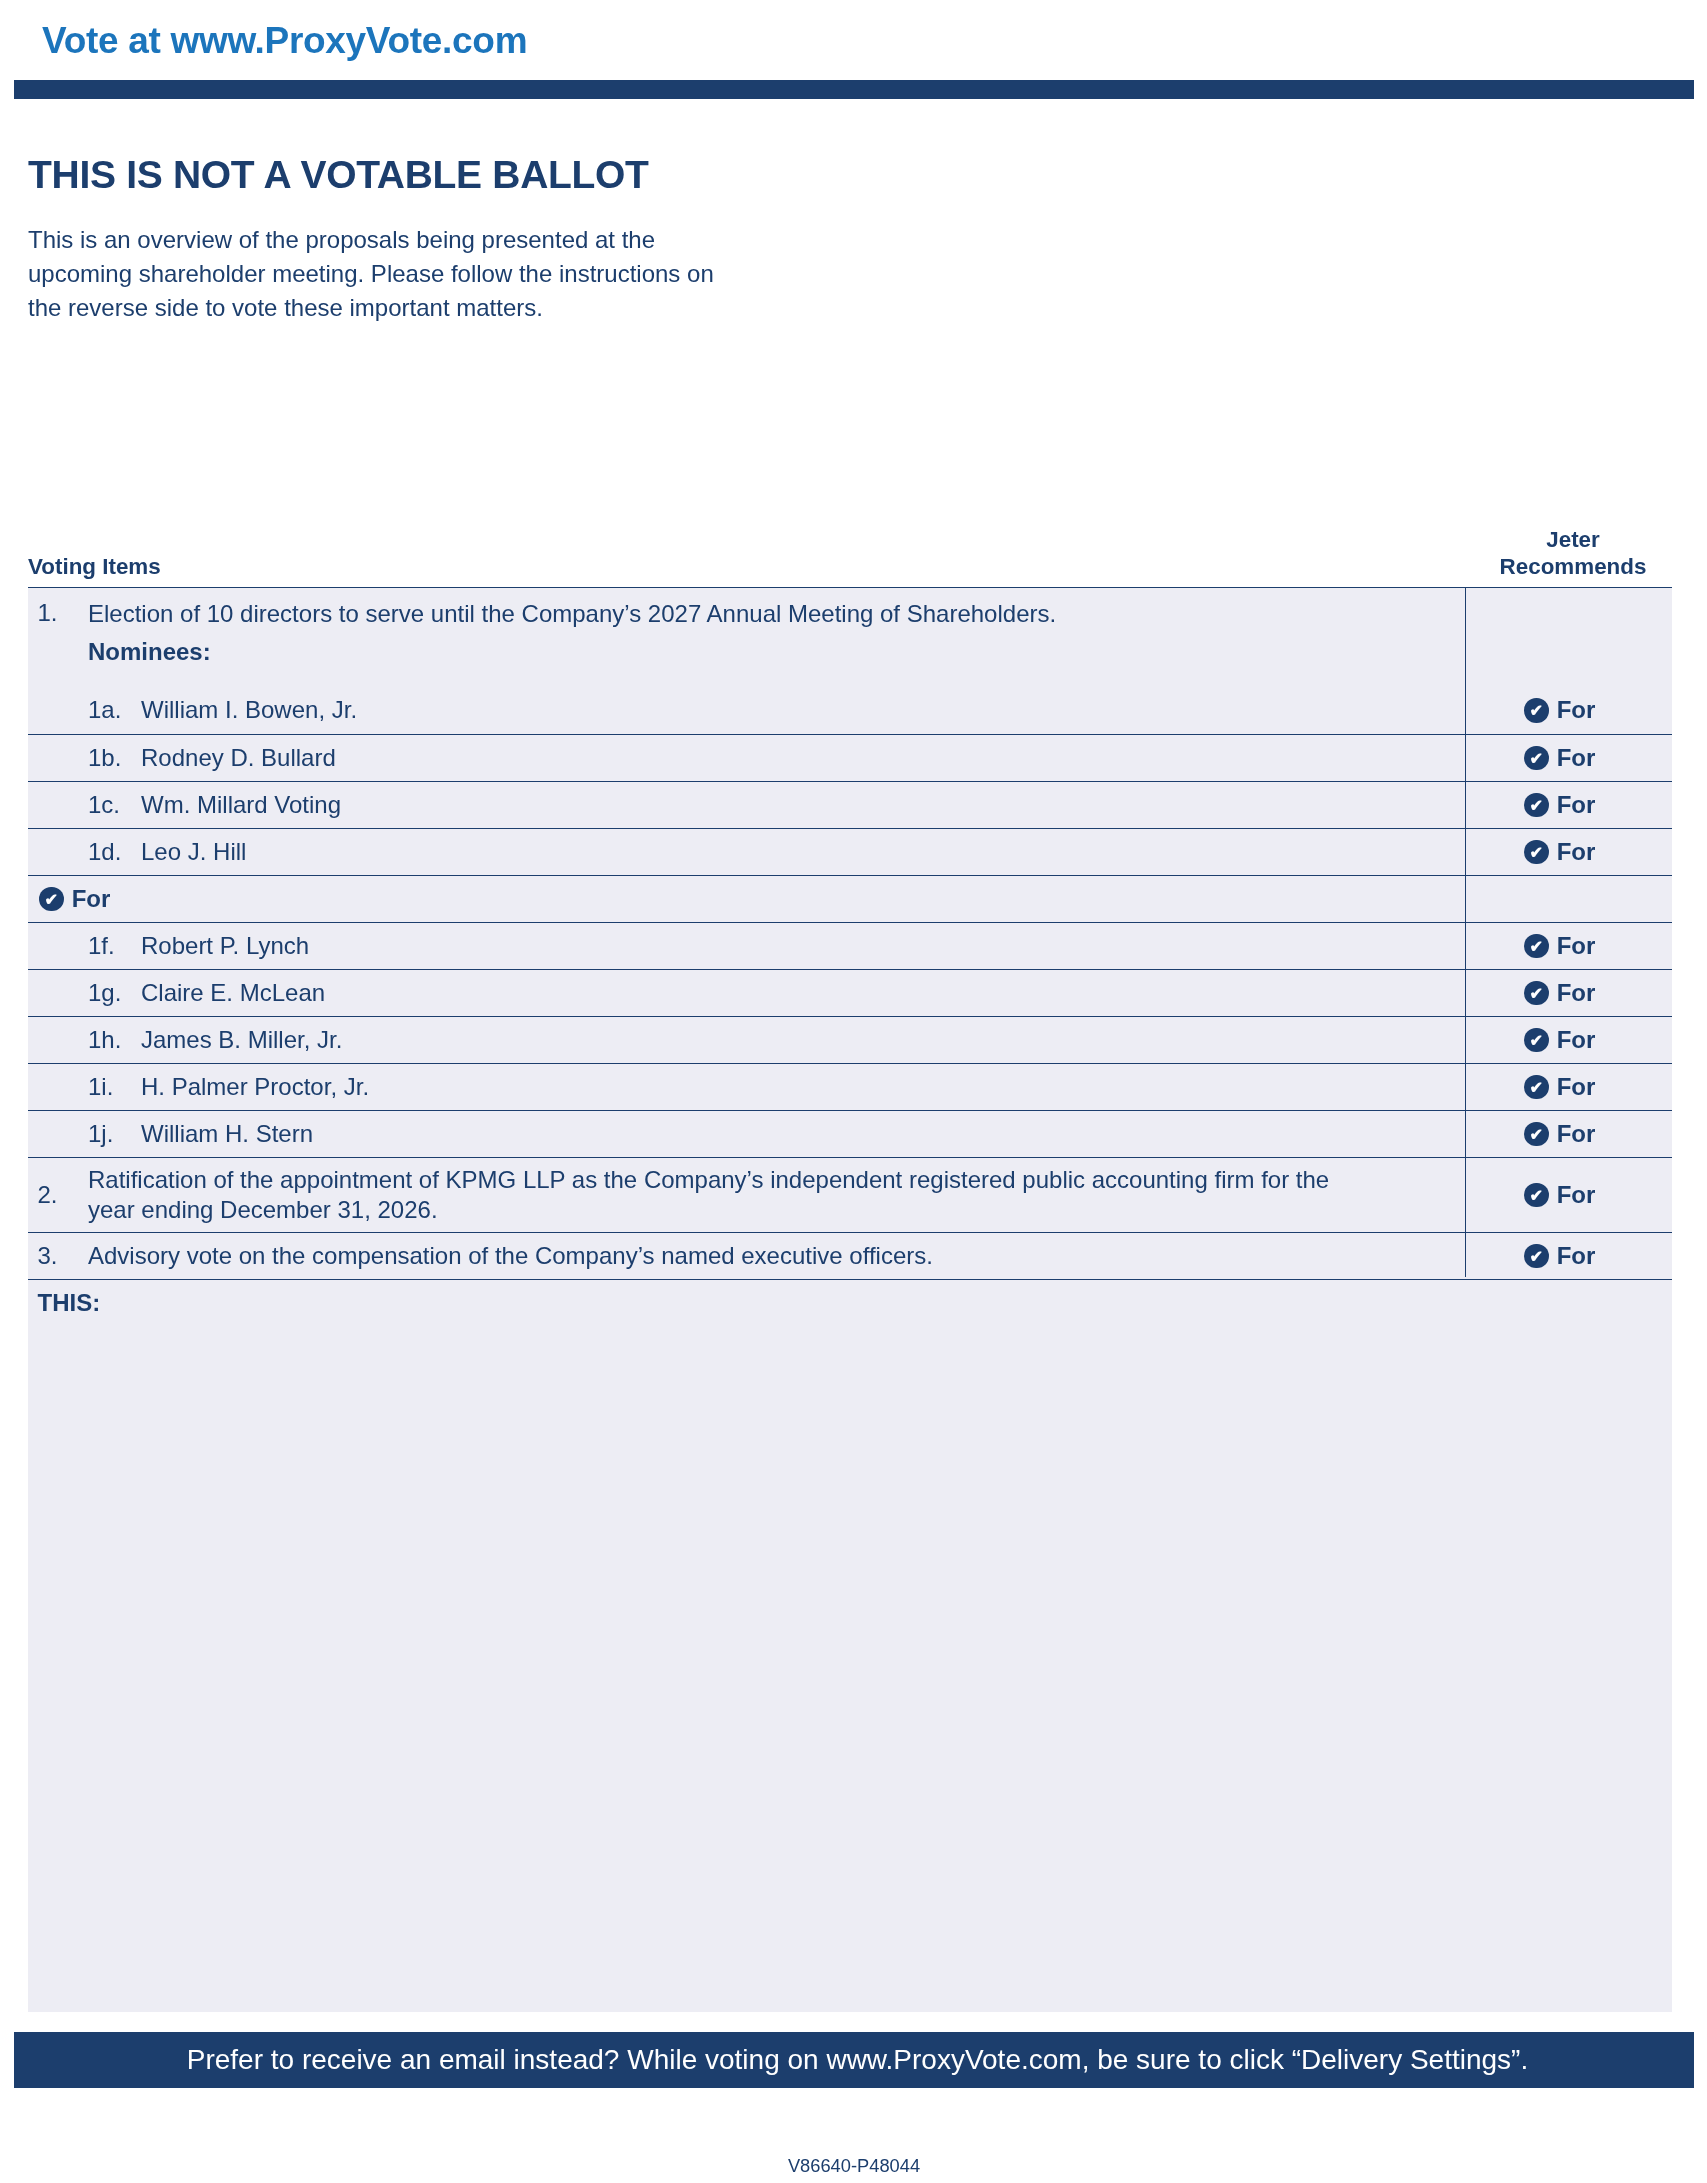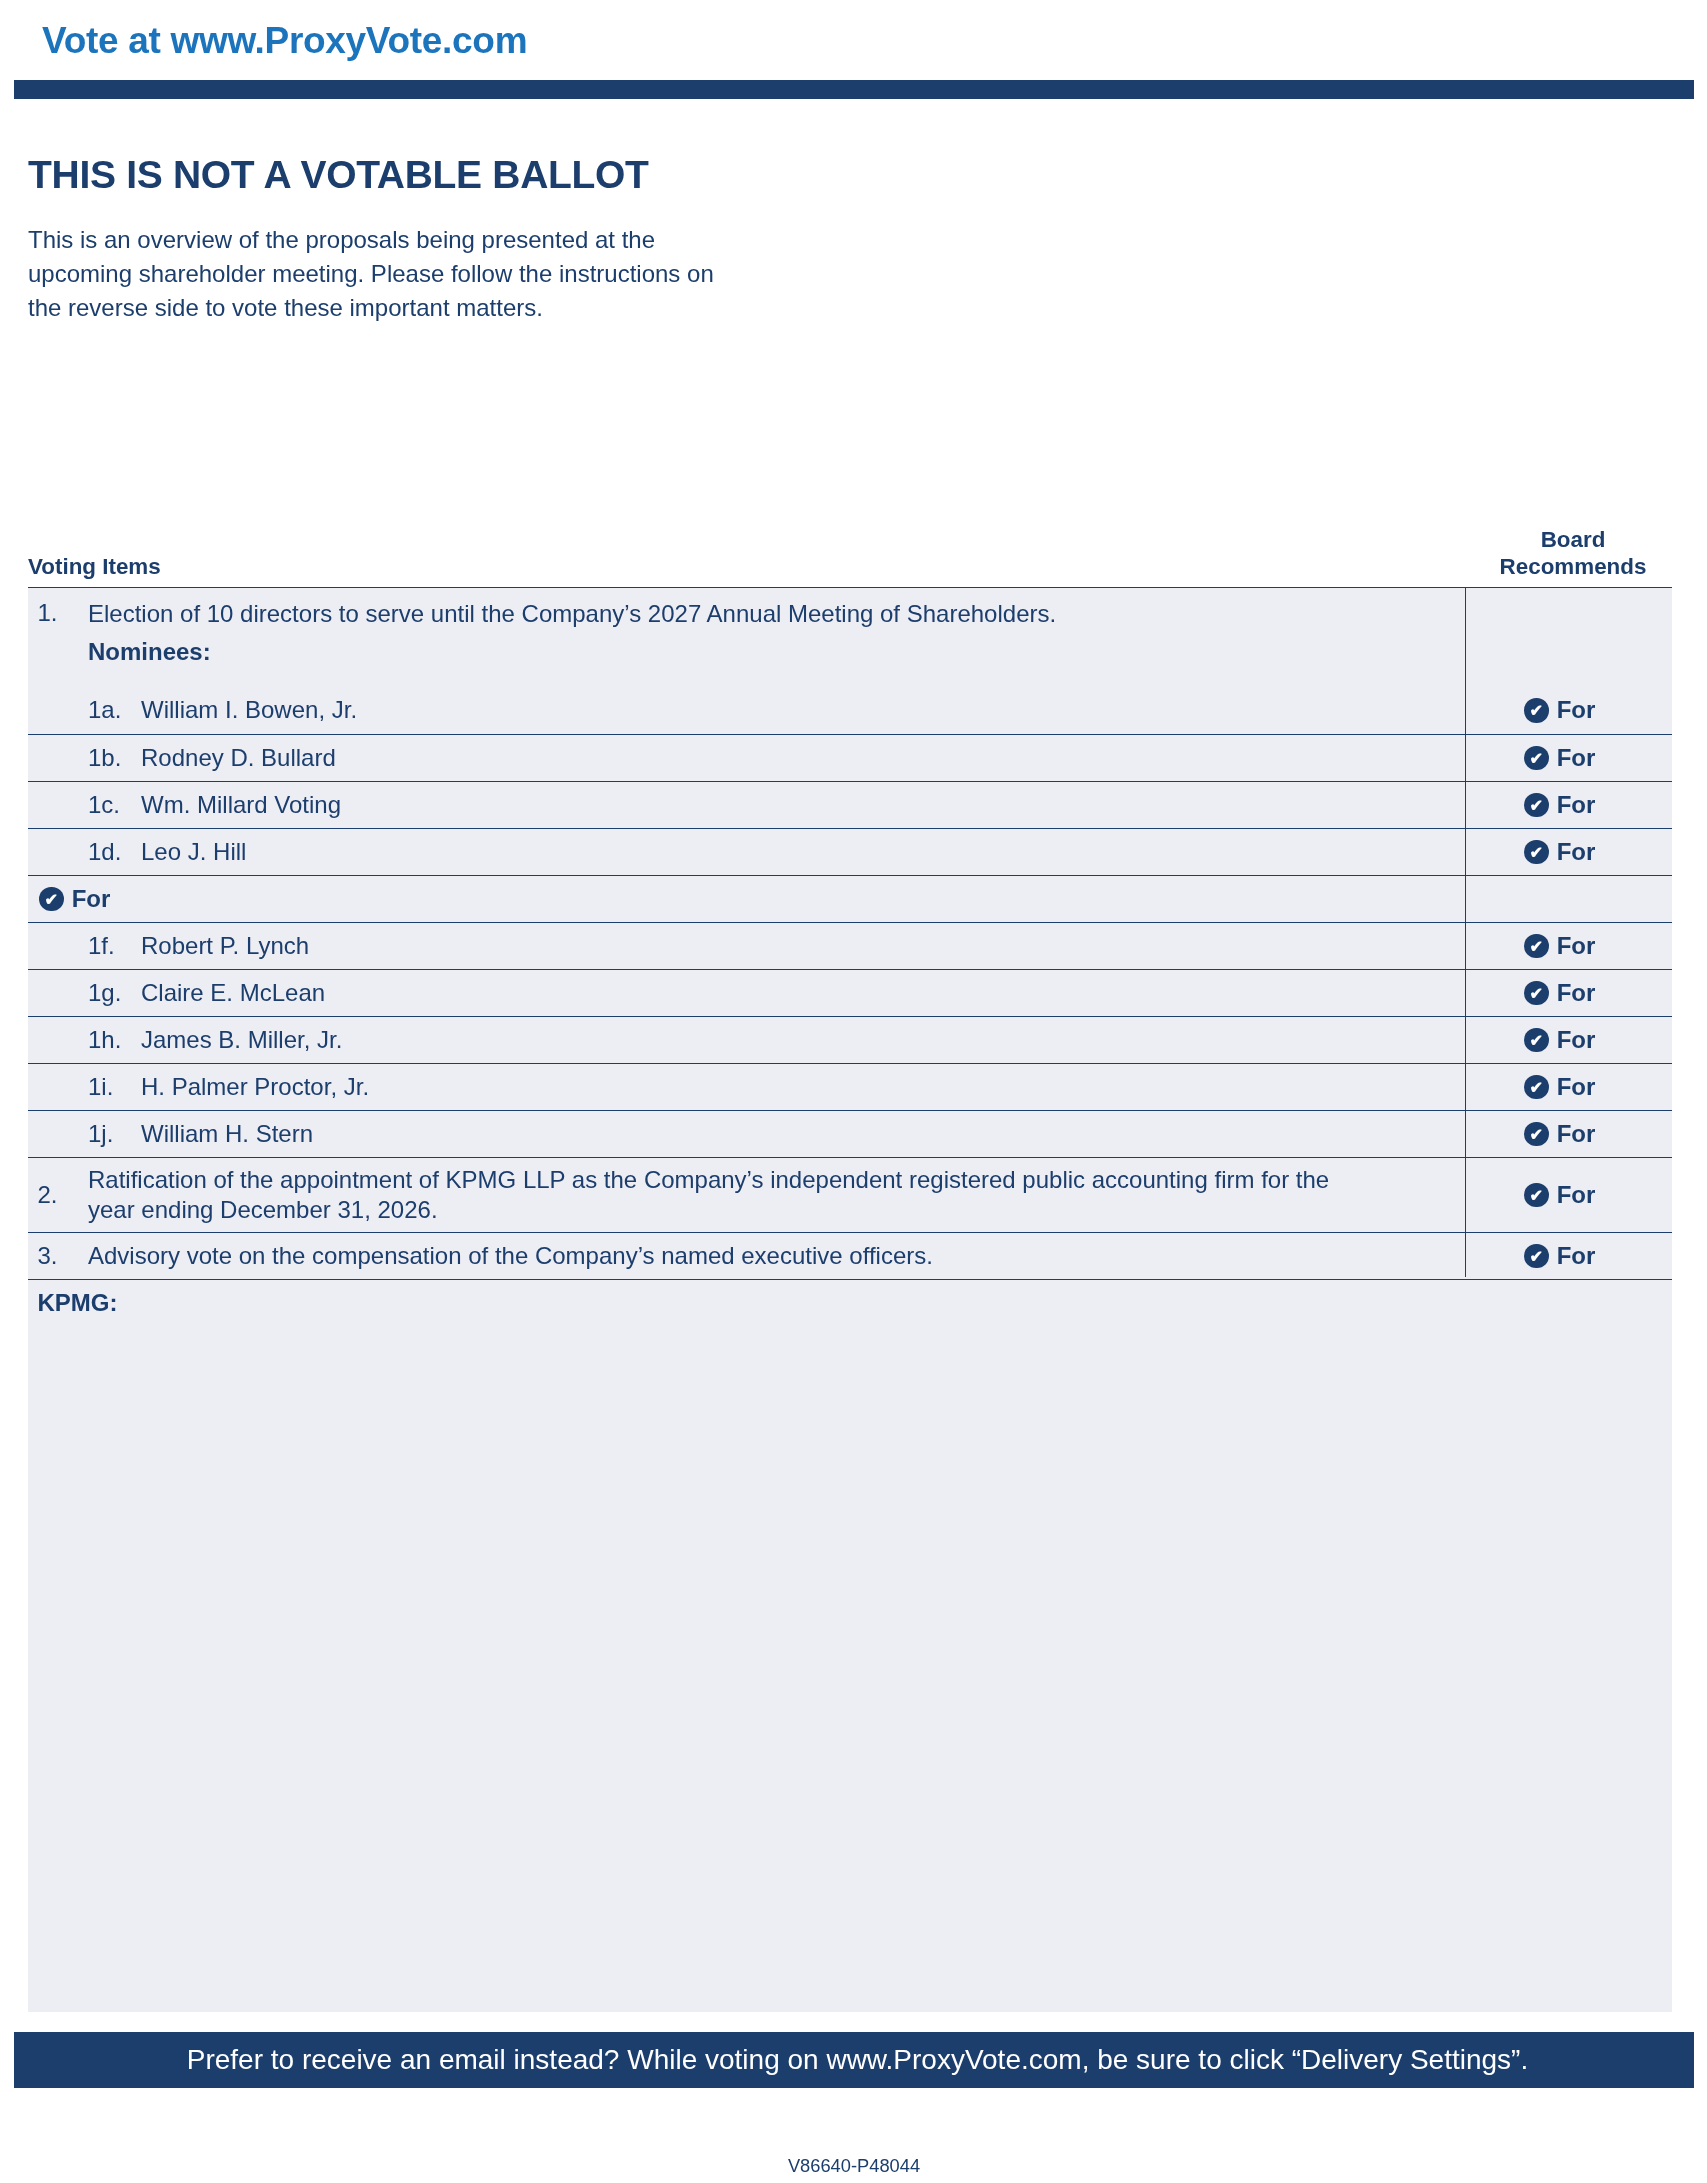--- a/index.html
+++ b/index.html
@@ -99,21 +99,21 @@
 
 <div class="content">
   <div class="page-title">THIS IS NOT A VOTABLE BALLOT</div>
   <div class="intro">This is an overview of the proposals being presented at the
 upcoming shareholder meeting. Please follow the instructions on
 the reverse side to vote these important matters.</div>
 
   <div class="cols-header">
     <div class="vi-label">Voting Items</div>
     <div class="br-label">
-      <div>Board</div>
+      <div>Jeter</div>
       <div>Recommends</div>
     </div>
   </div>
 
   <div class="ballot-table">
     <div class="vline"></div>
 
     <div class="item1-head">
       <div class="item1-line1">
         <span class="num">1.</span>
@@ -245,21 +245,21 @@
         <span class="num">3.</span>
         <span class="itext">Advisory vote on the compensation of the Company’s named executive officers.</span>
       </div>
       <div class="rec">
         <span class="check-icon">✔</span>
         <span class="for-label">For</span>
       </div>
     </div>
 
     <div class="note-row">
-      <span class="note-label">KPMG:</span>
+      <span class="note-label">THIS:</span>
     </div>
 
     <div class="filler"></div>
   </div>
 </div>
 
 <div class="footer-banner">Prefer to receive an email instead? While voting on www.ProxyVote.com, be sure to click “Delivery Settings”.</div>
 <div class="doc-code">V86640-P48044</div>
 
 

